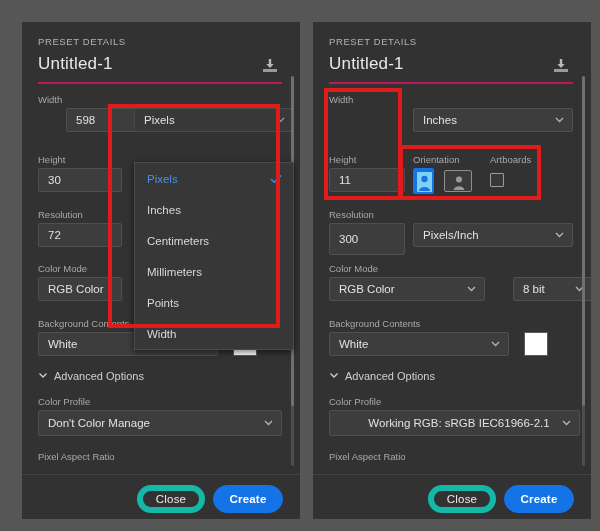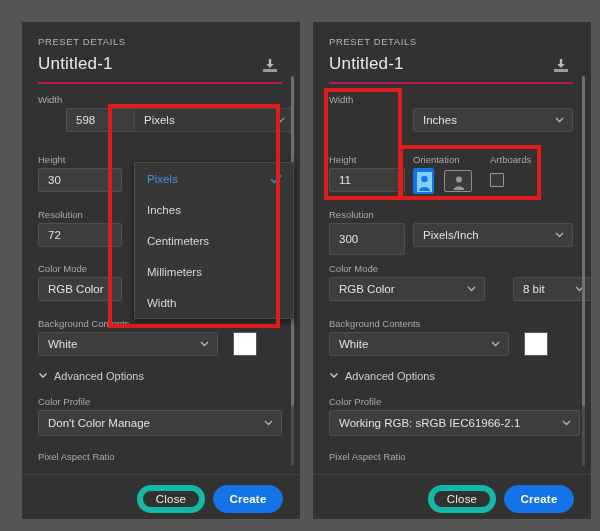--- a/index.html
+++ b/index.html
@@ -336,20 +336,23 @@
         <div class="dd-item">
           <span>Inches</span>
         </div>
         <div class="dd-item">
           <span>Centimeters</span>
         </div>
         <div class="dd-item">
           <span>Millimeters</span>
         </div>
         <div class="dd-item">
+          <span>Points</span>
+        </div>
+        <div class="dd-item">
           <span>Width</span>
         </div>
       </div>
 
       <div class="scrollbar">
         <div class="thumb"></div>
       </div>
 
     </div>
   </div>
@@ -446,21 +449,21 @@
       <div class="adv-row" style="left:16px; top:348px;">
         <span class="adv-caret">
           <svg width="10" height="10" viewBox="0 0 10 10">
               <path d="M1.5 3.5 L5 7 L8.5 3.5" stroke="#cfcfcf" stroke-width="1.3" fill="none"></path>
             </svg>
         </span>
         <span>Advanced Options</span>
       </div>
 
       <div class="fld-label" style="left:16px; top:374px;">Color Profile</div>
-      <div class="select-box" style="left:16px; top:388px; width:251px; height:26px;">
+      <div class="select-box" style="left:16px; top:388px; width:251px; height:26px;justify-content:center;">
         <span>Working RGB: sRGB IEC61966-2.1</span>
         <span class="chev">
           <svg width="9" height="9" viewBox="0 0 9 9">
               <path d="M1 3 L4.5 6.5 L8 3" stroke="#b5b5b5" stroke-width="1.3" fill="none"></path>
             </svg>
         </span>
       </div>
 
       <div class="fld-label" style="left:16px; top:429px;">Pixel Aspect Ratio</div>
 

